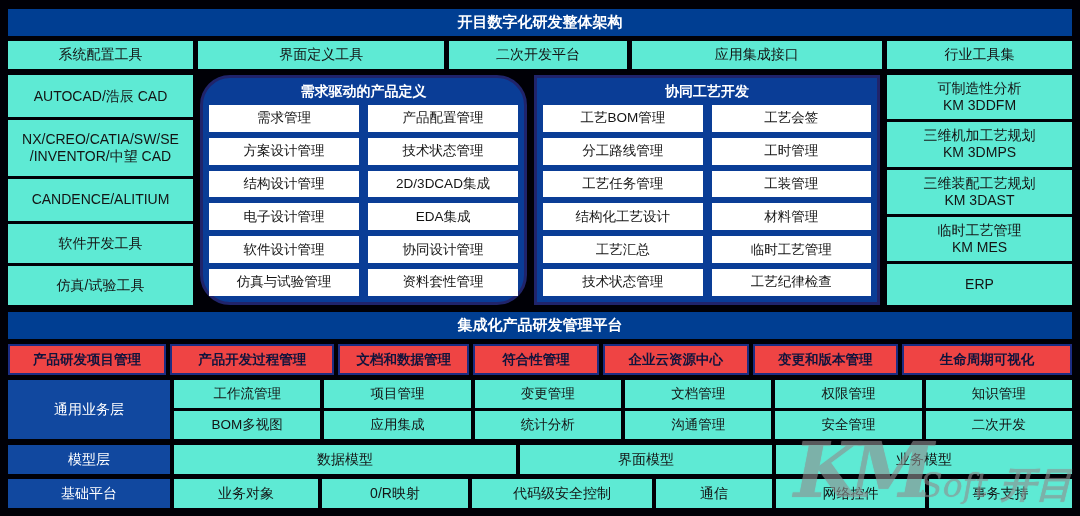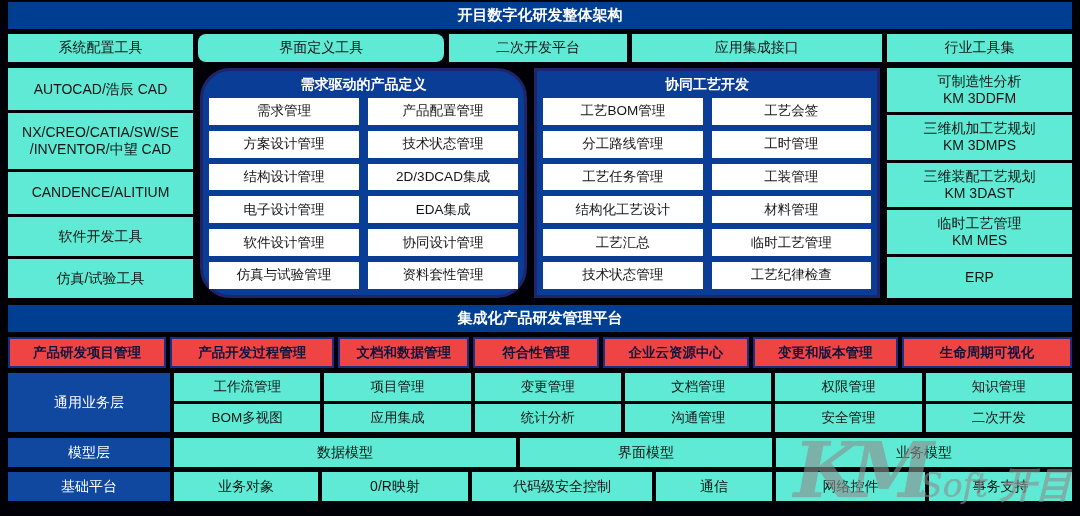--- a/index.html
+++ b/index.html
@@ -1,38 +1,38 @@
 <!DOCTYPE html>
 <html><head>
 <meta charset="utf-8">
 <style>
   * { box-sizing: border-box; margin: 0; padding: 0; }
   html,body { background:#000006; }
   .page {
     width:1080px; height:516px; background:#000006;
-    padding:2px 8px; position:relative; overflow:hidden;
+    padding:9px 8px; position:relative; overflow:hidden;
     font-family:"Liberation Sans","DejaVu Sans",sans-serif;
     color:#1a1a1a;
   }
   .banner {
     height:27px; background:#003e92; color:#fff; font-weight:bold;
     font-size:15px; display:flex; align-items:center; justify-content:center;
     margin-bottom:5px;
   }
   .cell {
     display:flex; align-items:center; justify-content:center;
     text-align:center; line-height:1.22;
   }
   .gray { background:#5eead4; color:#141414; font-size:14px; }
   .white { background:#ffffff; color:#141414; font-size:13.5px; }
 
   
   .tools-row { display:flex; gap:5px; height:28px; margin-bottom:6px; }
   .w-side { width:185px; flex:none; }
-  .ft2 { flex:243 1 0;border-radius:8px; } .ft3 { flex:175 1 0; } .ft4 { flex:247 1 0; }
+  .ft2 { flex:243 1 0; } .ft3 { flex:175 1 0; } .ft4 { flex:247 1 0; }
 
   
   .main-row { display:flex; gap:7px; height:230px; margin-bottom:7px; }
   .side-col { width:185px; flex:none; display:flex; flex-direction:column; gap:3px; }
   .side-col .cell { flex:1; flex-direction:column; }
   .side-col .cell.tall { flex:1.3; }
   .side-col .cell.short { flex:0.92; }
 
   .block {
     background:#0a3d96; border:3px solid #20246b;

